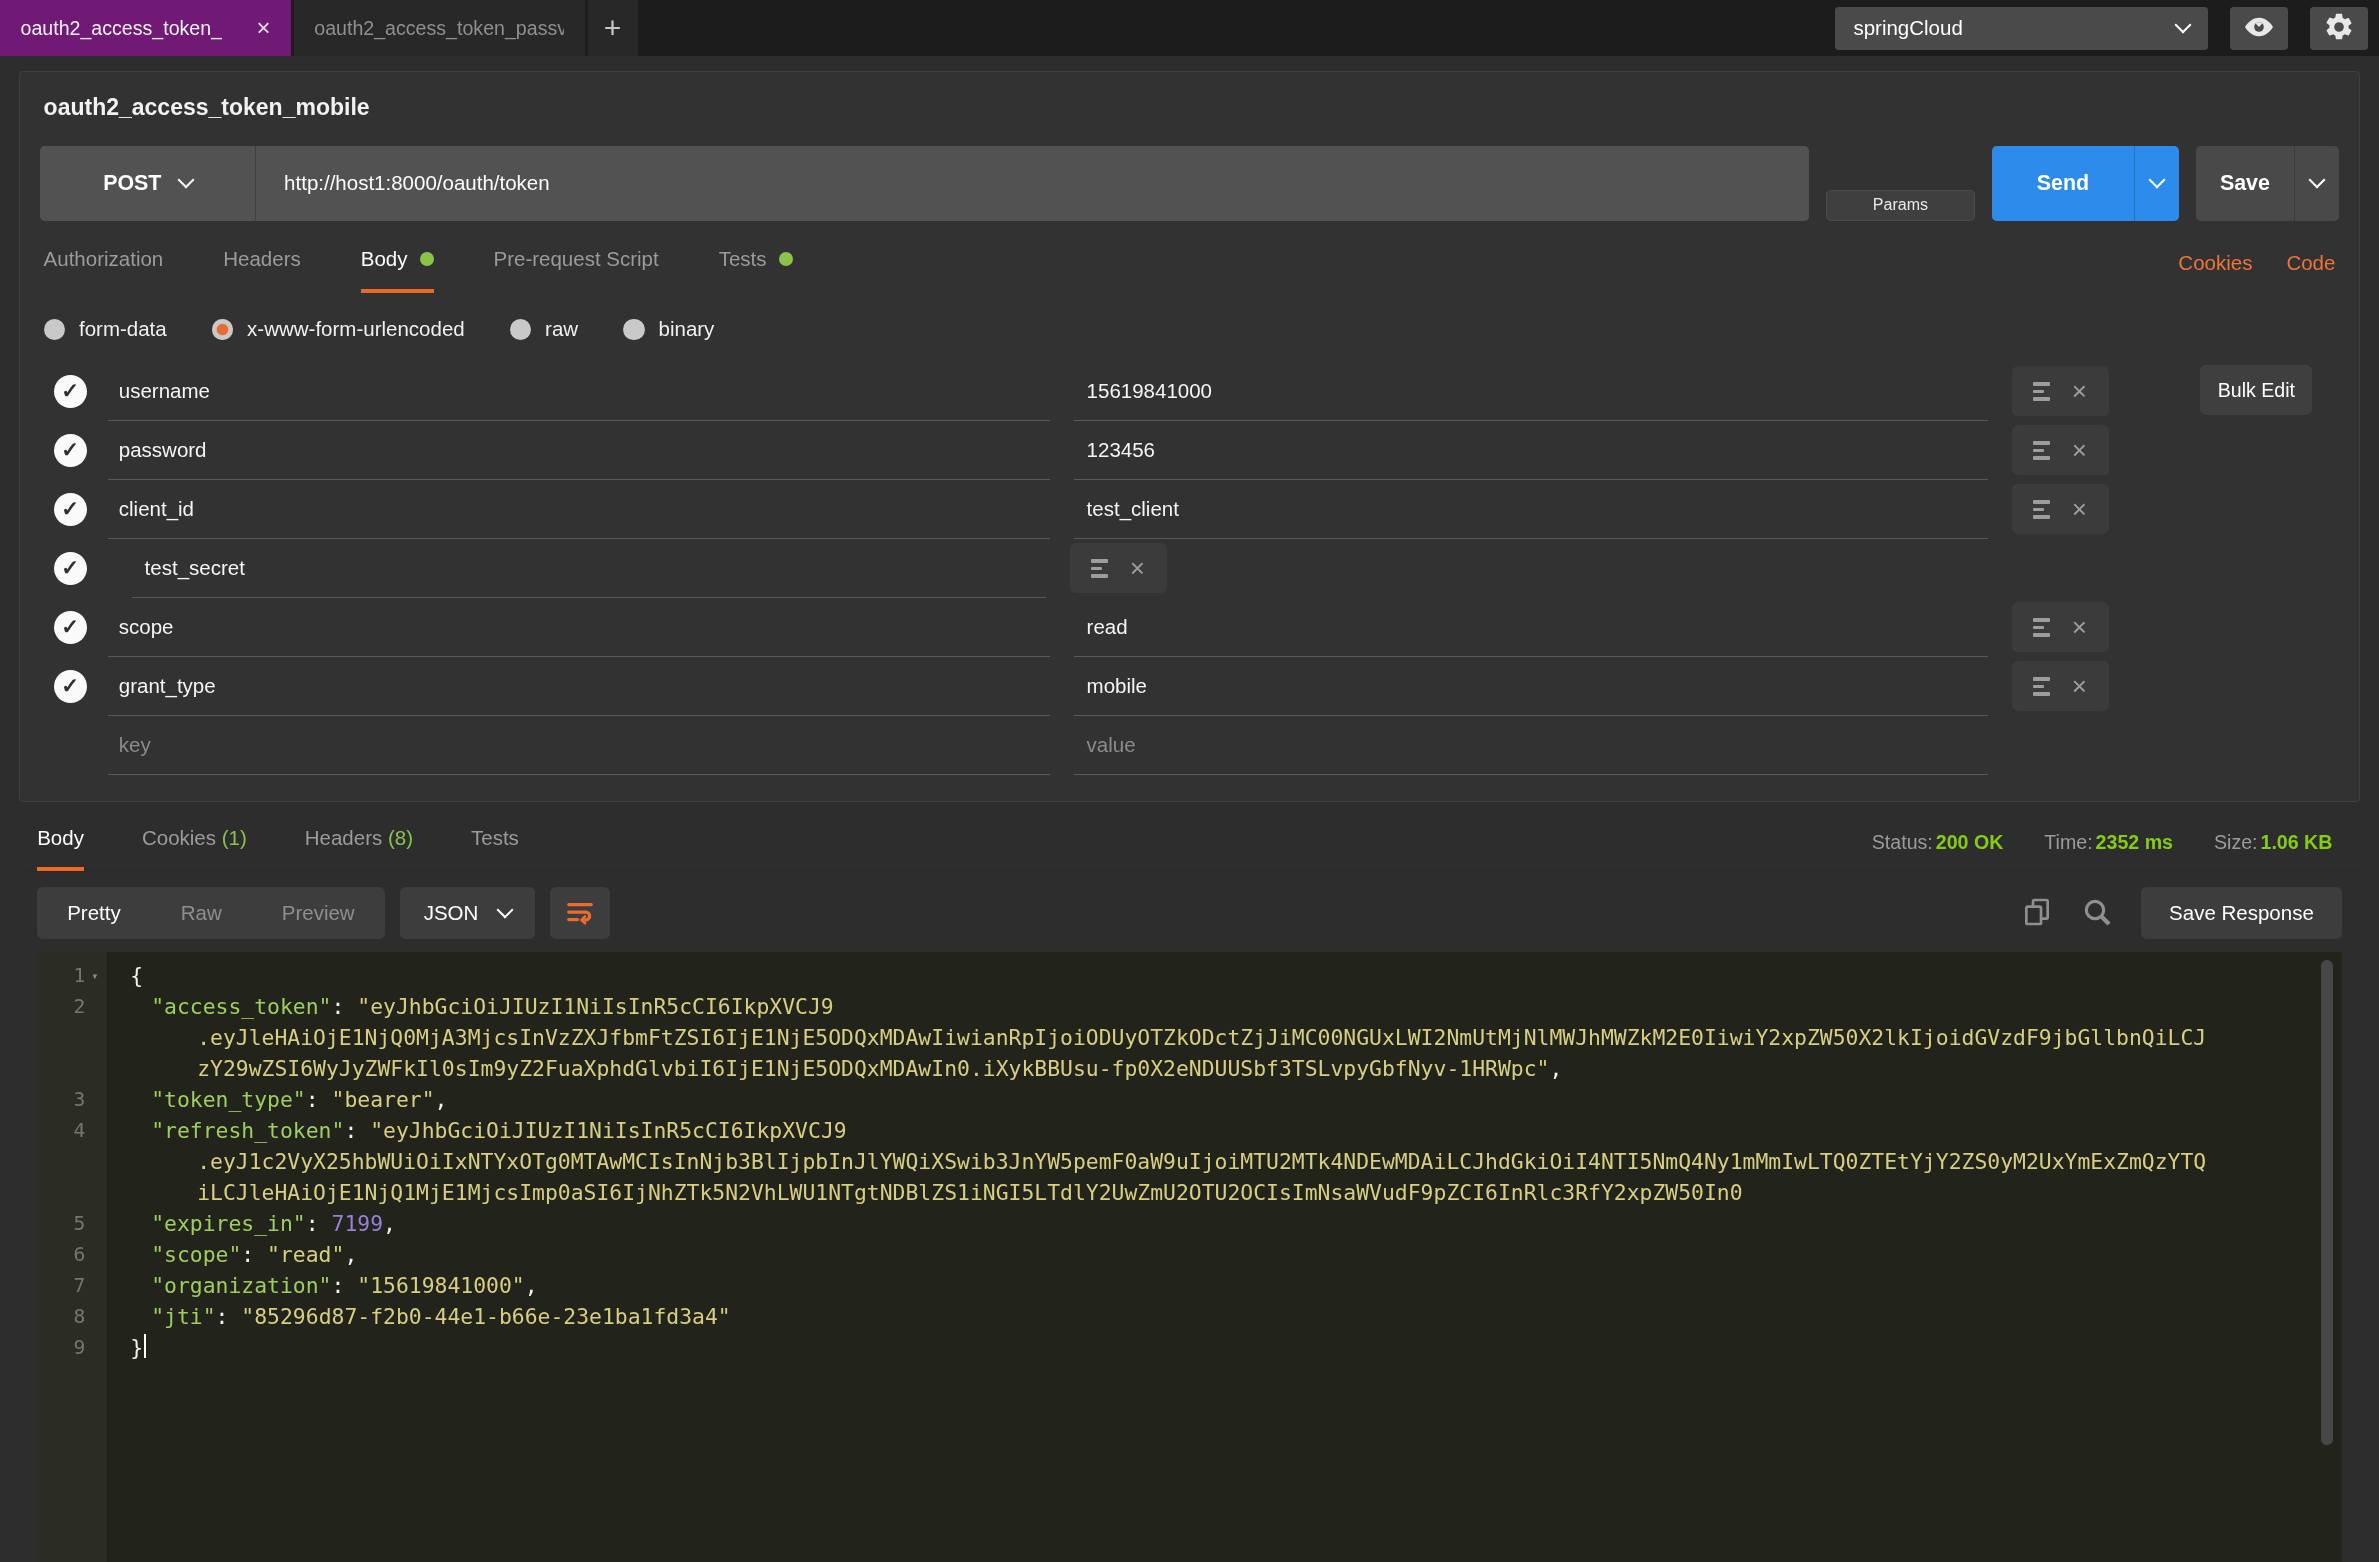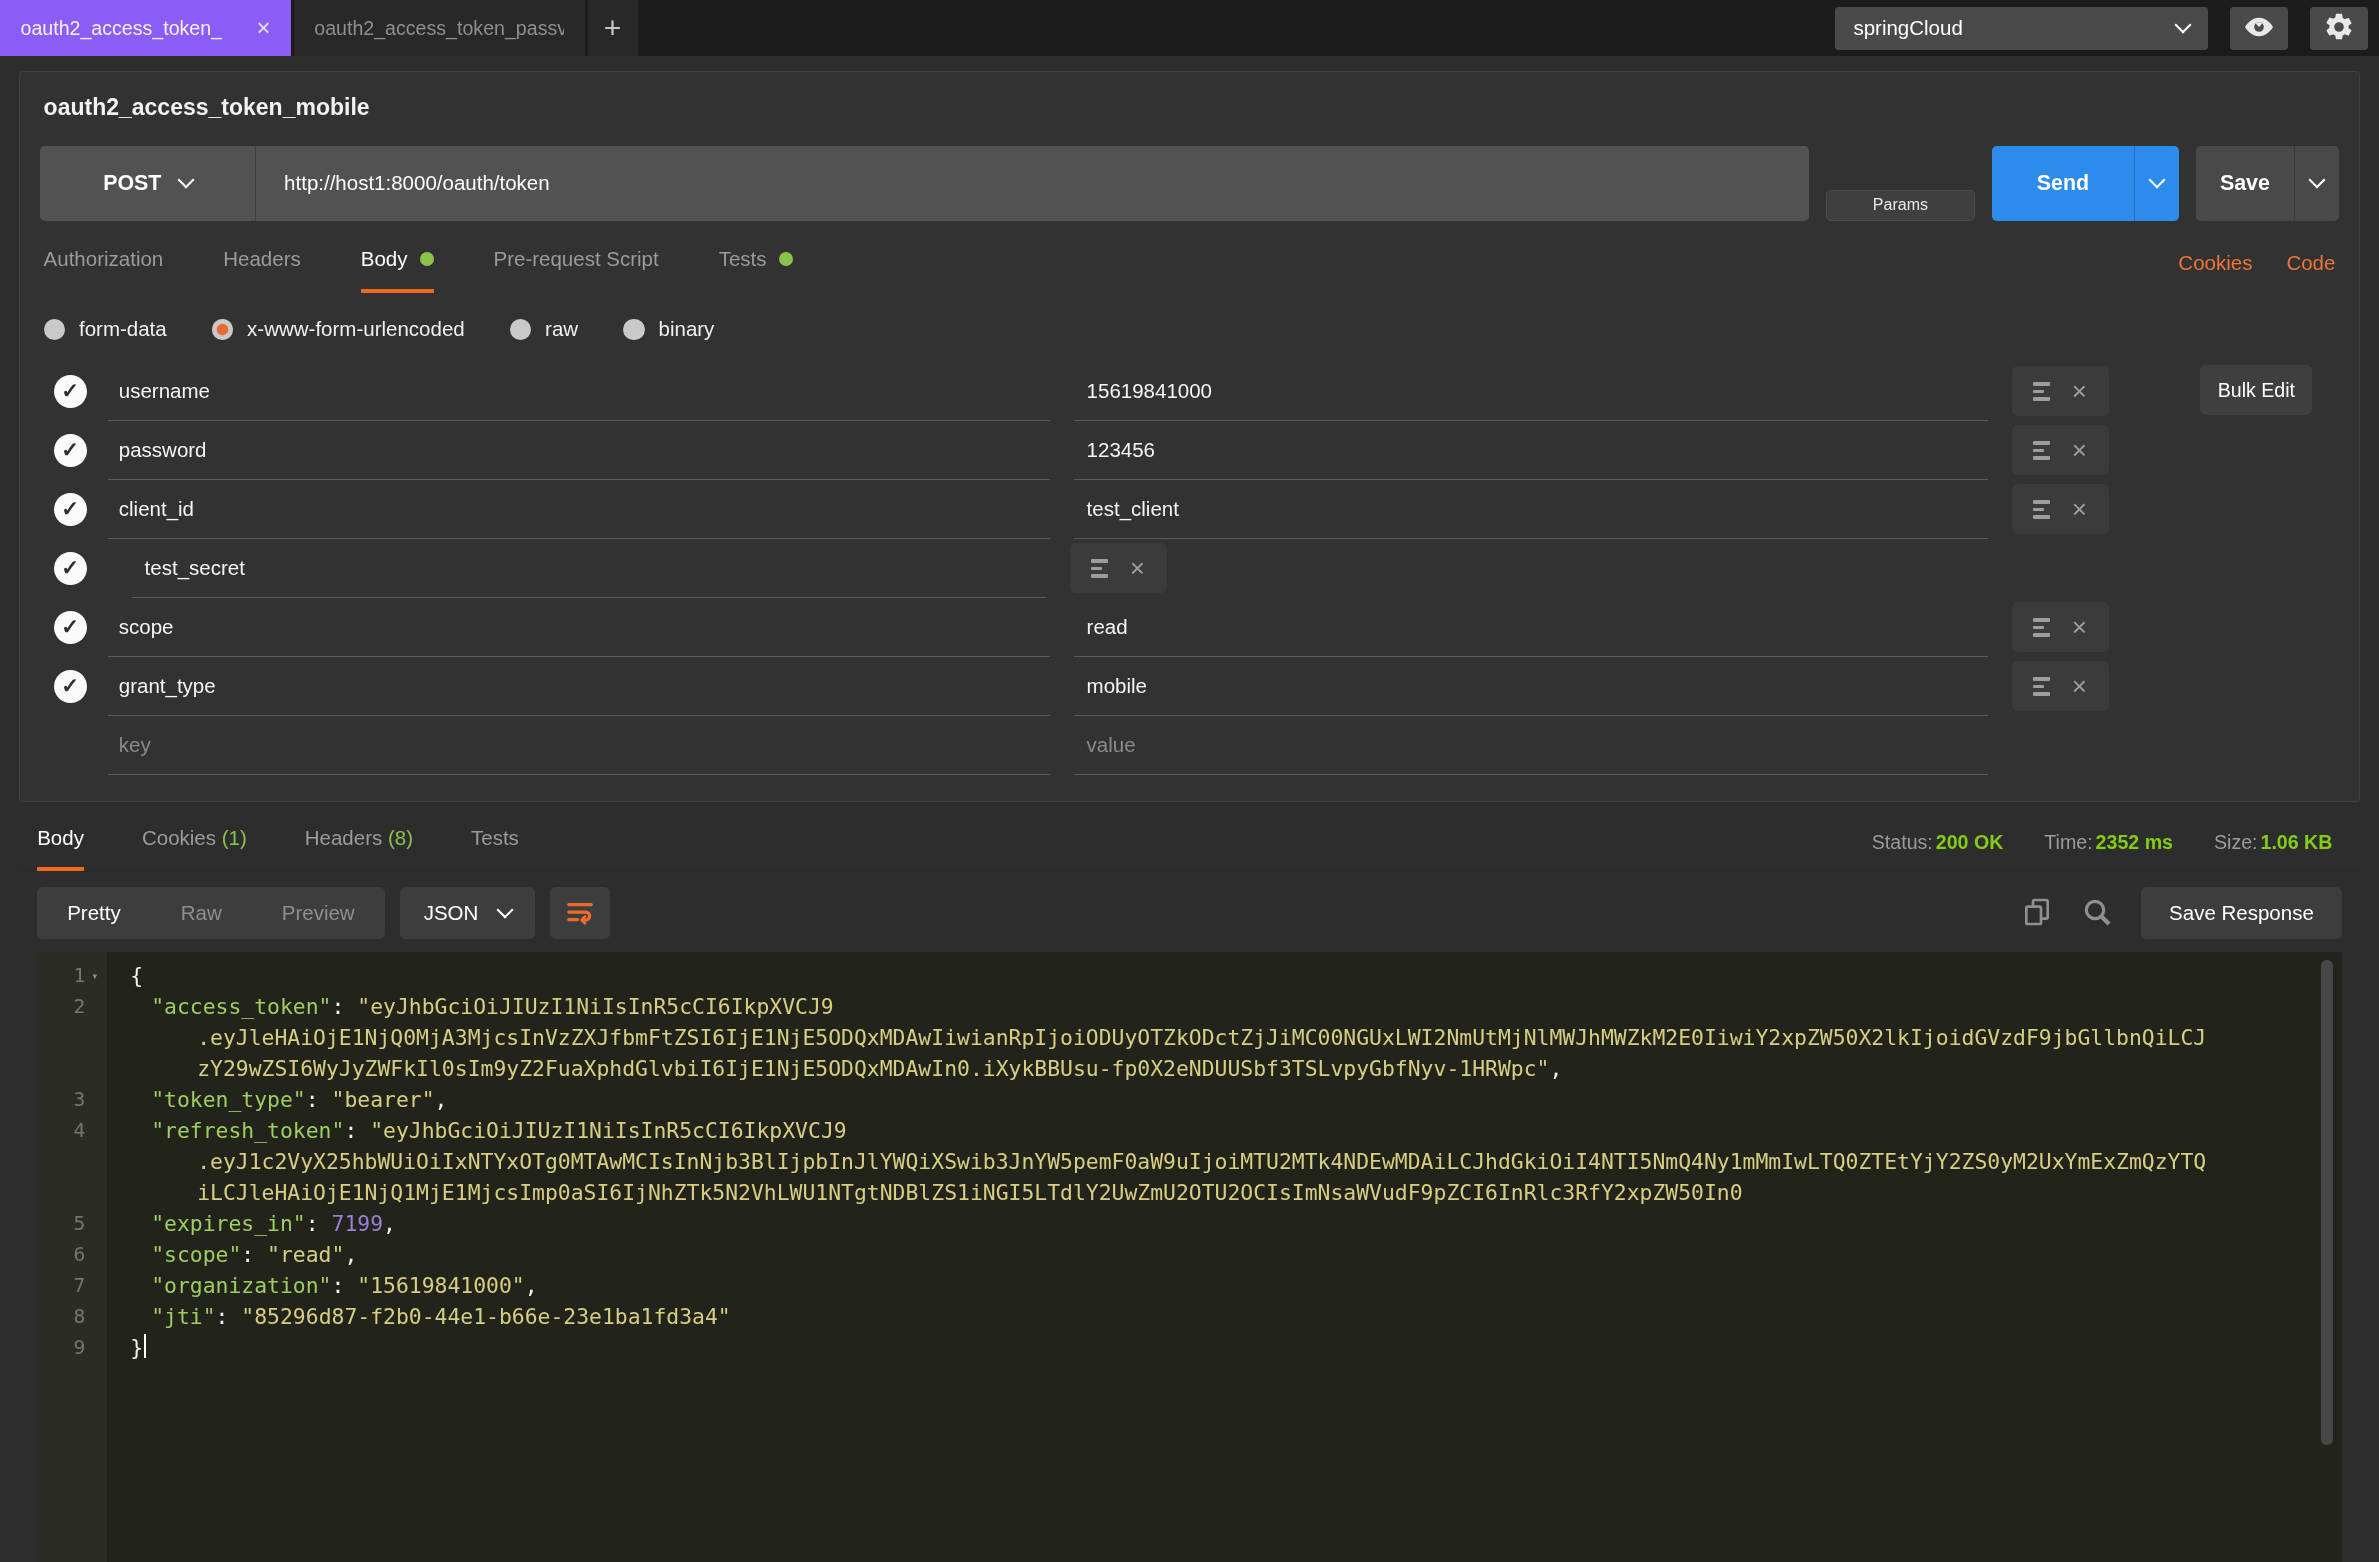--- a/index.html
+++ b/index.html
@@ -3,21 +3,21 @@
 <meta charset="utf-8">
 <style>
   * { box-sizing: border-box; margin: 0; padding: 0; }
   html,body { width:2379px; height:1562px; overflow:hidden; }
   body { background:#2d2d2d; font-family:"Liberation Sans", sans-serif; color:#f0f0f0; }
   .app { height:100%; display:flex; flex-direction:column; }
 
   
   .tabstrip { height:56px; background:#1c1c1c; display:flex; align-items:stretch; position:relative; flex:0 0 auto; }
   .ws-tab { width:291px; display:flex; align-items:center; padding:0 20.5px; font-size:19.6px; cursor:default; }
-  .ws-tab.active { background:#8b5cf6; color:#f2f2f2; }
+  .ws-tab.active { background:#701a75; color:#f2f2f2; }
   .ws-tab.inactive { background:#282828; color:#8f8f8f; margin-left:2.8px; }
   .ws-tab-label { overflow:hidden; white-space:nowrap; text-overflow:clip; }
   .tab-close { margin-left:auto; font-size:24px; color:#e0e0e0; line-height:1; padding-left:13px; }
   .tab-plus { width:50px; background:#282828; color:#c7c7c7; font-size:30px; display:flex; align-items:center; justify-content:center; margin-left:2.8px; }
   .top-right { position:absolute; right:11.2px; top:6.5px; display:flex; gap:22px; align-items:center; }
   .env-select { width:373px; height:43px; background:#4a4a4a; border-radius:3.7px; color:#fff; font-size:20.5px; display:flex; align-items:center; padding:0 18.6px; }
   .icon-btn { width:58px; height:43px; background:#4a4a4a; border-radius:3.7px; display:flex; align-items:center; justify-content:center; }
   .chev { width:12px; height:12px; border-right:2.8px solid currentColor; border-bottom:2.8px solid currentColor; transform:rotate(45deg); margin-top:-6.5px; display:inline-block; }
   .env-select .chev { margin-left:auto; }
 

